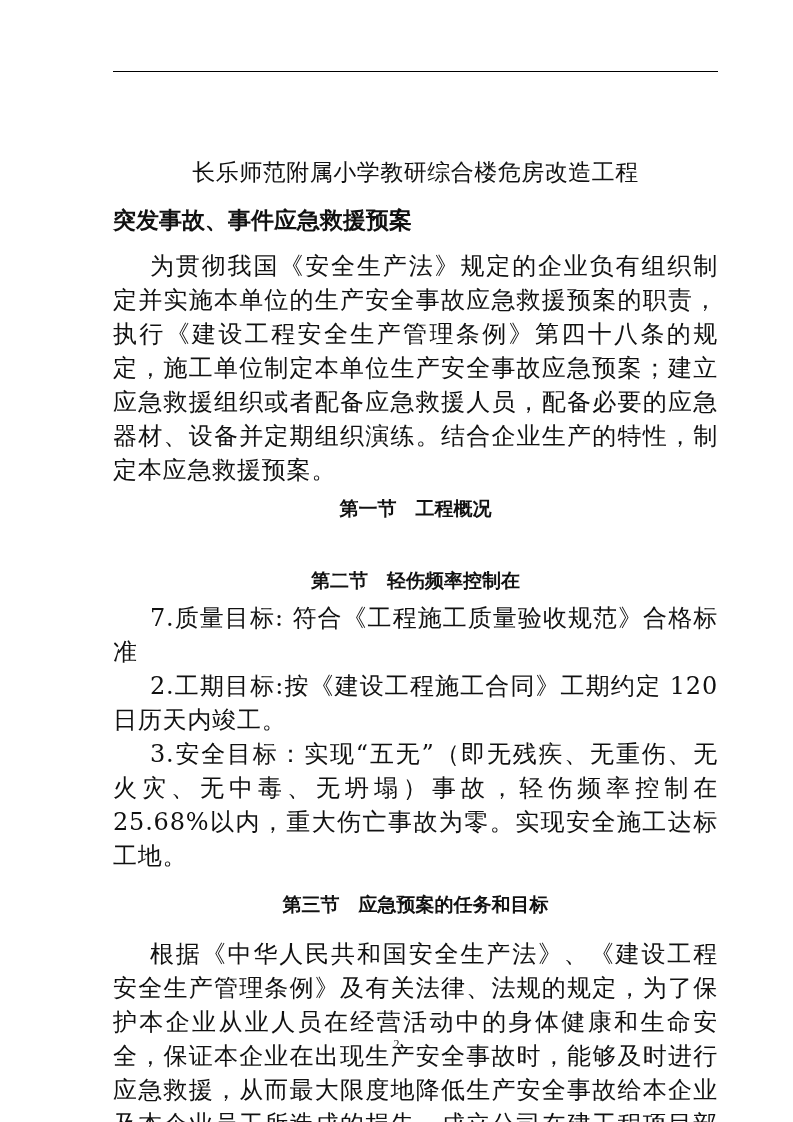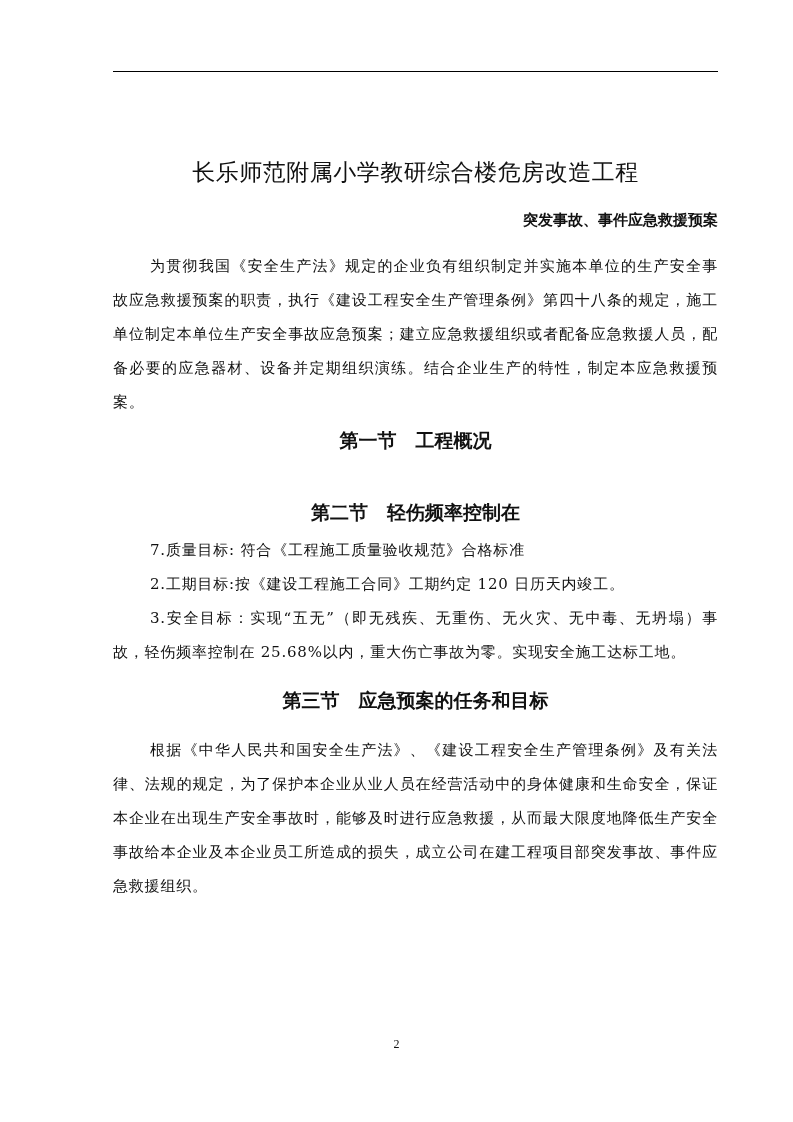--- a/index.html
+++ b/index.html
@@ -2,22 +2,22 @@
 <html><head>
 <meta charset="utf-8">
 <style>
   html, body { margin: 0; padding: 0; background: #ffffff; }
   body { width: 793px; height: 1122px; position: relative; overflow: hidden;
          font-family: "DejaVu Serif", "Liberation Serif", serif; color: #111; }
   .page { position: absolute; left: 0; top: 0; width: 793px; height: 854px; background: #fff; border-radius: 18px; }
   .header-rule { position: absolute; left: 113px; top: 71px; width: 605px; height: 0; border-top: 1.5px solid #000; }
   .content { position: absolute; left: 113px; top: 155px; width: 605px; }
   .doc-title { text-align: center; font-size: 23px; line-height: 34px; margin: 0; font-weight: normal; letter-spacing: 0.5px; }
-  .doc-subtitle { text-align: right; font-size: 15px; line-height: 34px; margin: 14px 0 0 0; font-weight: bold; font-family: "DejaVu Sans", "Liberation Sans", sans-serif; }
-  .para { font-size: 15px; line-height: 34px; margin: 0; text-align: justify; text-align-last: left; letter-spacing: 0.8px; }
+  .doc-subtitle { text-align: left; font-size: 23px; line-height: 34px; margin: 14px 0 0 0; font-weight: bold; font-family: "DejaVu Sans", "Liberation Sans", sans-serif; }
+  .para { font-size: 24px; line-height: 34px; margin: 0; text-align: justify; text-align-last: left; letter-spacing: 0.8px; }
   .indent { text-indent: 37px; }
   .section-heading { text-align: center; font-size: 19px; line-height: 34px; margin: 0; font-weight: bold; font-family: "DejaVu Sans", "Liberation Sans", sans-serif; white-space: pre; }
   .page-number { position: absolute; left: 0; width: 793px; top: 1037px; text-align: center; font-size: 12px; font-family: "Liberation Serif", serif; }
 </style>
 </head>
 <body>
 
 <div class="page">
   <div class="header-rule"></div>
 

